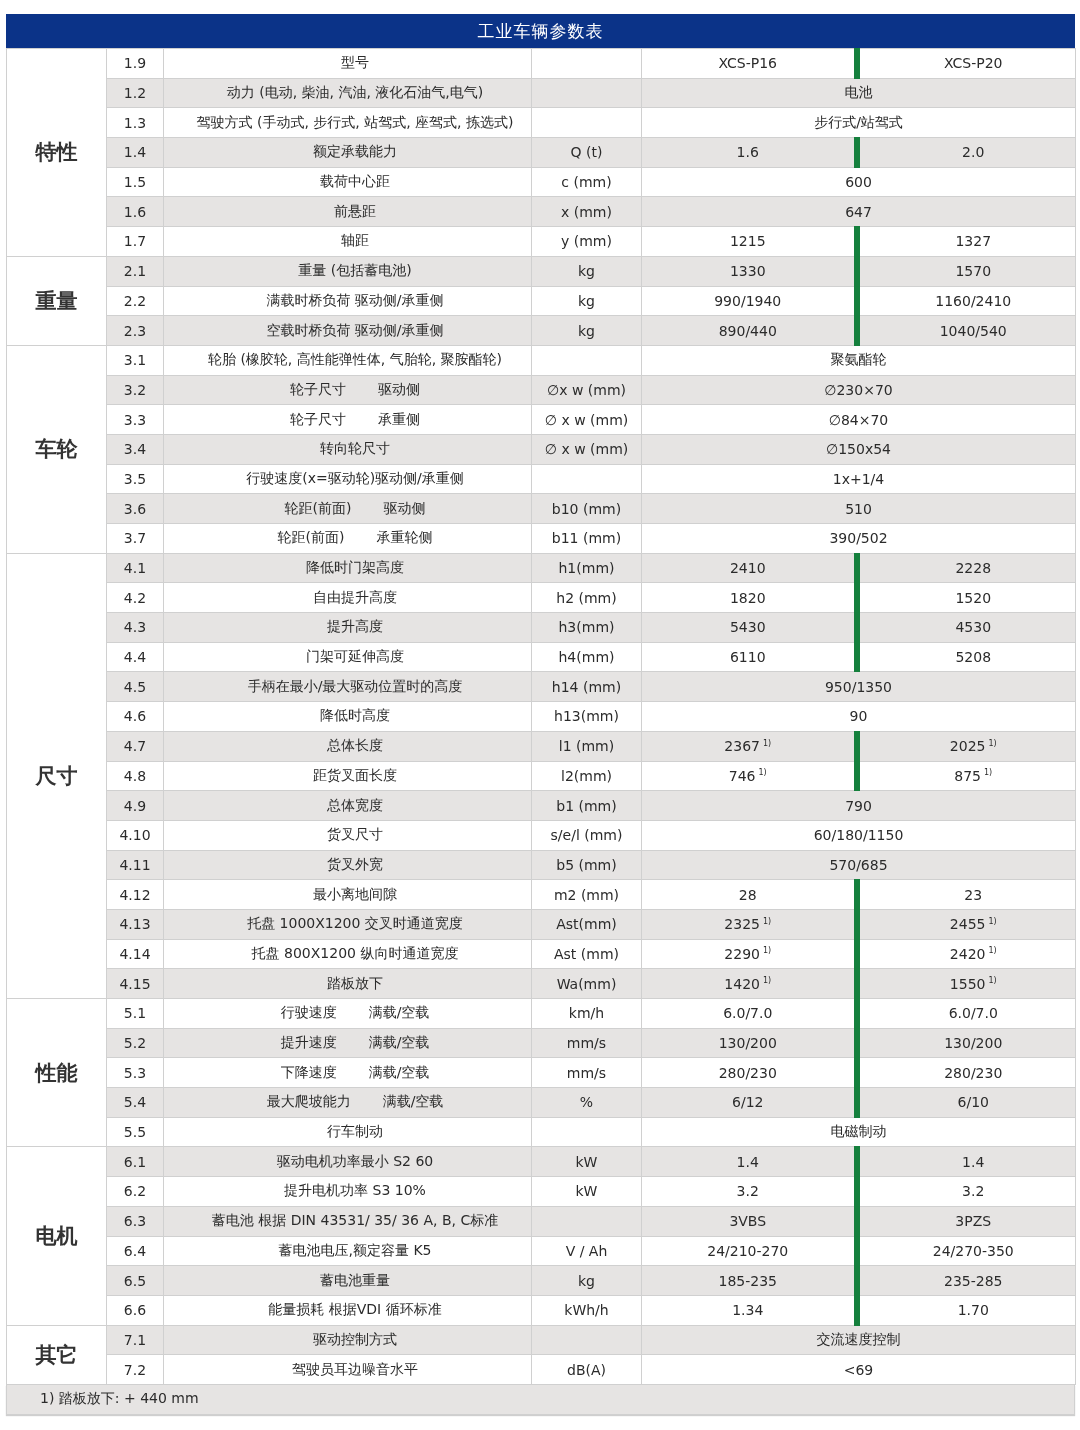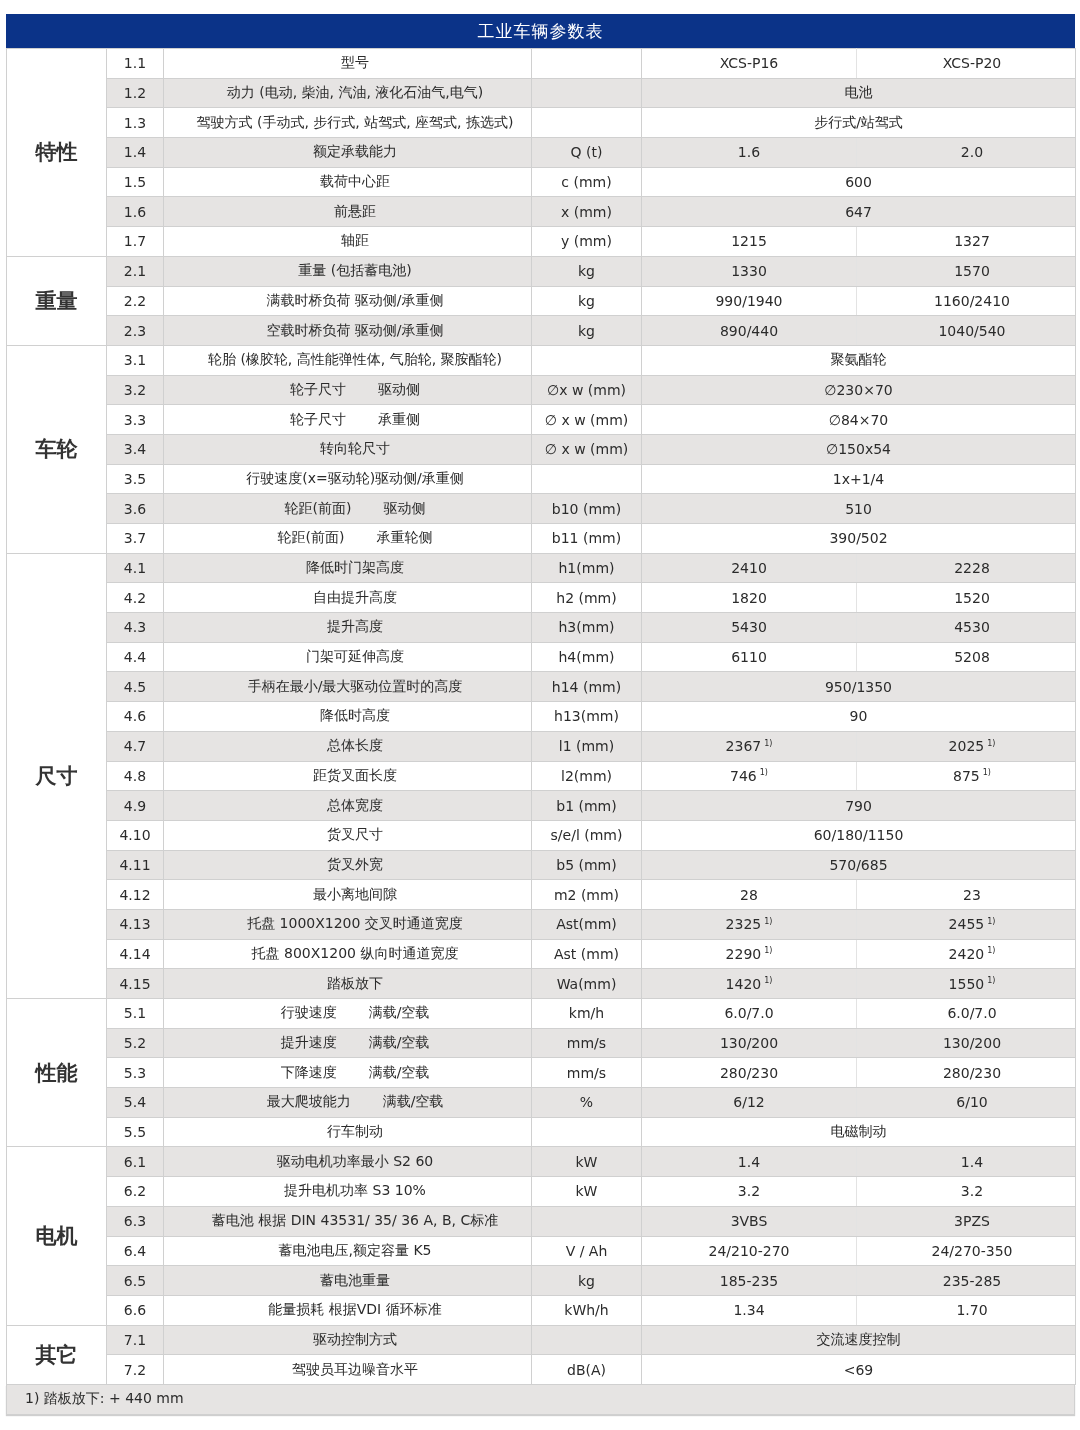--- a/index.html
+++ b/index.html
@@ -6,43 +6,43 @@
   body { width:1080px; height:1430px; position:relative; font-family:"DejaVu Sans","Liberation Sans",sans-serif; color:#2b2b2b; overflow:hidden; }
   .sheet { position:absolute; left:6px; top:14px; width:1069px; }
   .title-bar { height:34px; background:#0b3388; color:#ffffff; font-size:17px; display:flex; align-items:center; justify-content:center; letter-spacing:1px; }
   table { border-collapse:collapse; width:1069px; table-layout:fixed; font-size:14px; }
   td { border:1px solid #d0d0d0; height:28.7px; padding:0; text-align:center; vertical-align:middle; white-space:nowrap; overflow:hidden; }
   td.desc { text-align:center; padding-left:15px; }
   td.cat { background:#ffffff; font-size:21px; font-weight:bold; color:#333; }
   tr.shade td:not(.cat) { background:#e6e4e3; }
   tr.plain td:not(.cat) { background:#ffffff; }
   td.v1 { border-right:1px solid #e3e3e3; }
-  td.v2 { border-left:1px solid #15803d;padding-left:12px; }
+  td.v2 { border-left:6px solid #15803d;padding-left:12px; }
   .sup { font-size:8px; vertical-align:super; margin-left:3px; }
   .gap { display:inline-block; width:32px; }
-  .footnote { height:29px; background:#e6e4e3; border:1px solid #d0d0d0; border-top:none; font-size:14px; display:flex; align-items:center; padding-left:18px; box-shadow:0 1px 1px #cfcfcf; }
+  .footnote { height:29px; background:#e6e4e3; border:1px solid #d0d0d0; border-top:none; font-size:14px; display:flex; align-items:center; padding-left:33px; box-shadow:0 1px 1px #cfcfcf; }
 </style>
 </head>
 <body>
 
 <div class="sheet">
   <div class="title-bar">工业车辆参数表</div>
   <table>
     <colgroup>
       <col style="width:100px">
         <col style="width:57px">
         <col style="width:368px">
         <col style="width:110px">
         <col style="width:215px">
         <col style="width:219px">
     </colgroup>
     <tbody id="spec-body">
         <tr class="plain">
           <td class="cat" rowspan="7">特性</td>
-          <td>1.1</td>
+          <td>1.9</td>
           <td class="desc"><span>型号</span></td>
           <td></td>
           <td class="v1"><span>XCS-P16</span></td>
           <td class="v2"><span>XCS-P20</span></td>
         </tr>
         <tr class="shade">
           <td>1.2</td>
           <td class="desc"><span>动力 (电动, 柴油, 汽油, 液化石油气,电气)</span></td>
           <td></td>
           <td colspan="2">电池</td>

